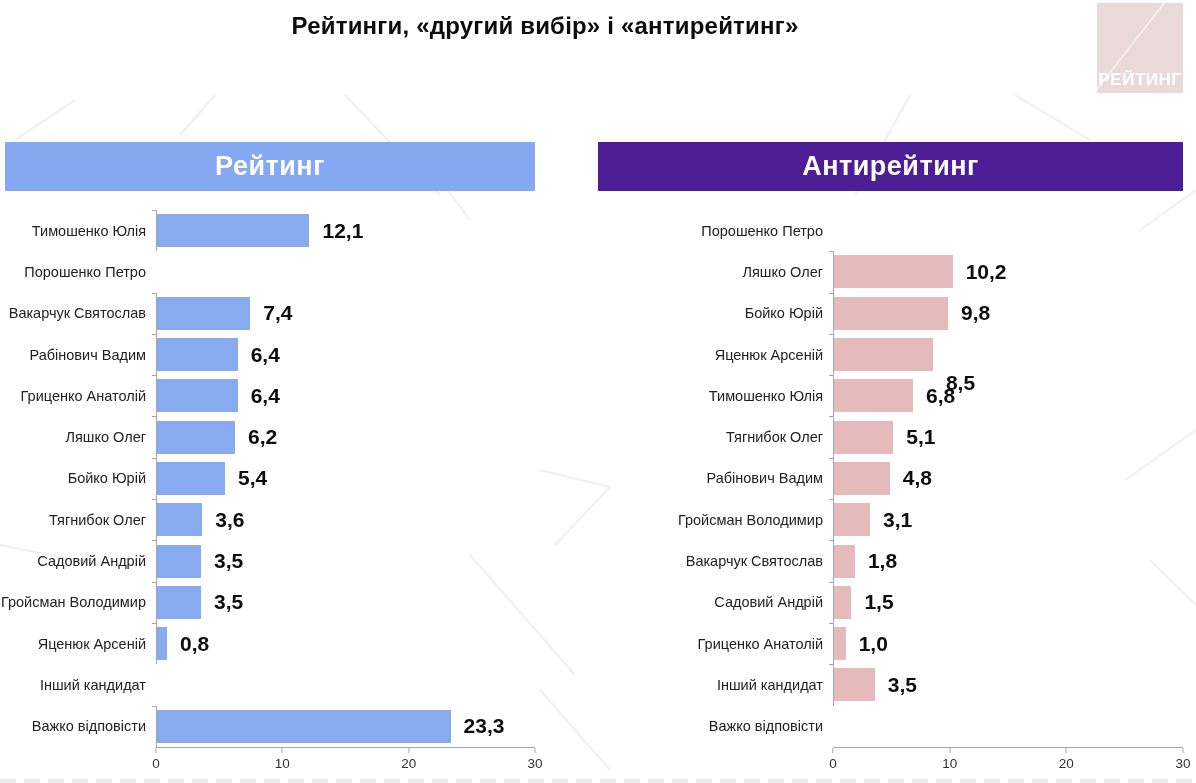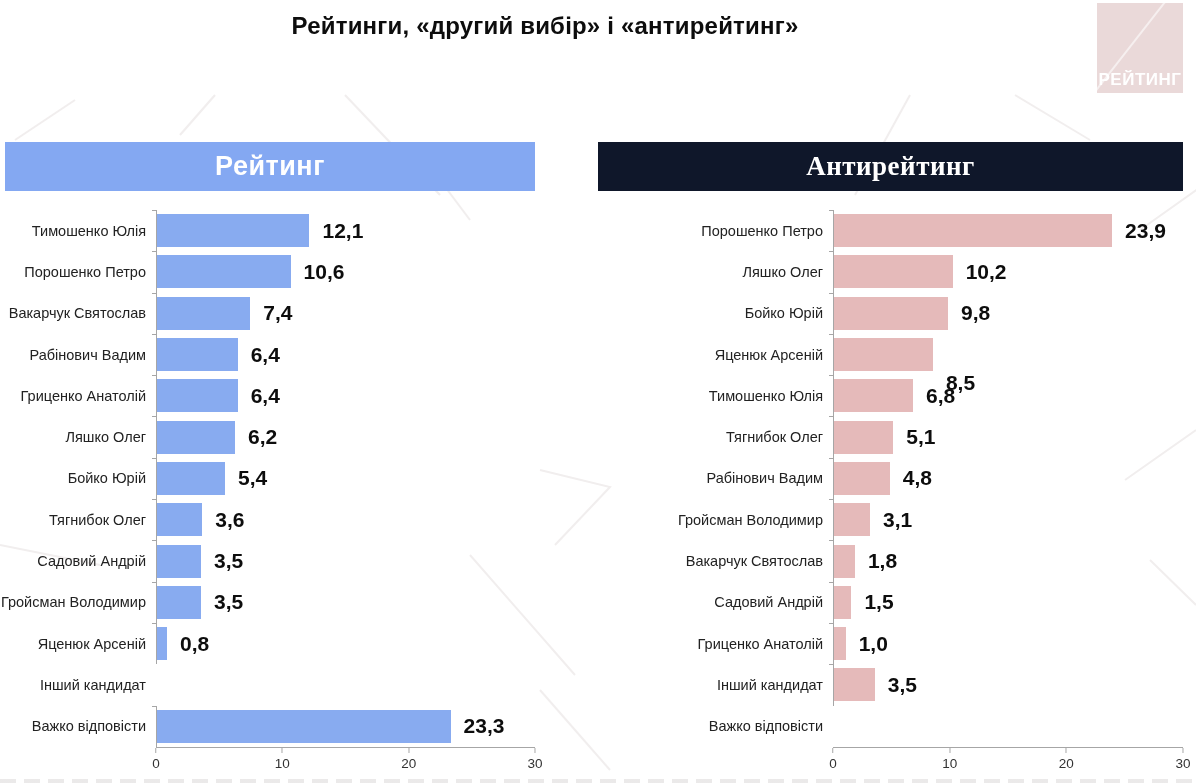--- a/index.html
+++ b/index.html
@@ -95,24 +95,20 @@
     <div class="rows">
         <div class="row">
           <div class="row-label">Тимошенко Юлія</div>
           <div class="track">
             <div class="bar" style="width: 40.3333%; background: rgb(136, 171, 240);"></div>
             <span class="val" style="left: calc(40.3333% + 13px);">12,1</span>
           </div>
         </div>
         <div class="row">
           <div class="row-label">Порошенко Петро</div>
-          <div class="track">
-            <div class="bar" style="width: 35.3333%; background: rgb(136, 171, 240);"></div>
-            <span class="val" style="left: calc(35.3333% + 13px);">10,6</span>
-          </div>
         </div>
         <div class="row">
           <div class="row-label">Вакарчук Святослав</div>
           <div class="track">
             <div class="bar" style="width: 24.6667%; background: rgb(136, 171, 240);"></div>
             <span class="val" style="left: calc(24.6667% + 13px);">7,4</span>
           </div>
         </div>
         <div class="row">
           <div class="row-label">Рабінович Вадим</div>
@@ -195,30 +191,26 @@
           <span class="tick-label">20</span>
         </span>
         <span class="tick" style="left: 100%;">
           <i class="tick-mark"></i>
           <span class="tick-label">30</span>
         </span>
       </div>
   </section>
 
   <section class="chart chart-anti">
-    <header class="chart-header" style="background: #0f172a; font-family: Liberation Serif, serif;">
+    <header class="chart-header" style="background: #4c1d95;">
       <span>Антирейтинг</span>
     </header>
     <div class="rows">
         <div class="row">
           <div class="row-label">Порошенко Петро</div>
-          <div class="track">
-            <div class="bar" style="width: 79.6667%; background: rgb(229, 186, 186);"></div>
-            <span class="val" style="left: calc(79.6667% + 13px);">23,9</span>
-          </div>
         </div>
         <div class="row">
           <div class="row-label">Ляшко Олег</div>
           <div class="track">
             <div class="bar" style="width: 34%; background: rgb(229, 186, 186);"></div>
             <span class="val" style="left: calc(34% + 13px);">10,2</span>
           </div>
         </div>
         <div class="row">
           <div class="row-label">Бойко Юрій</div>

